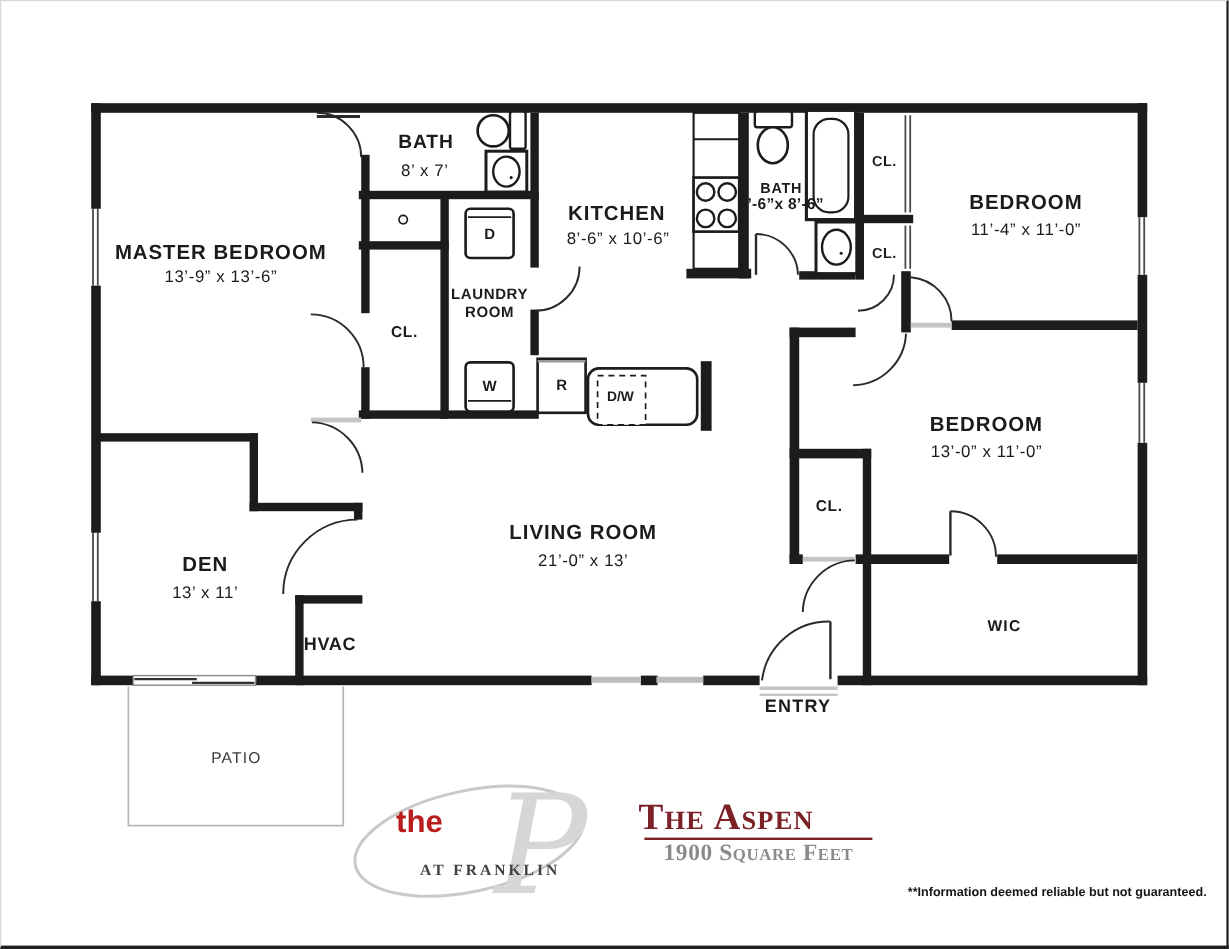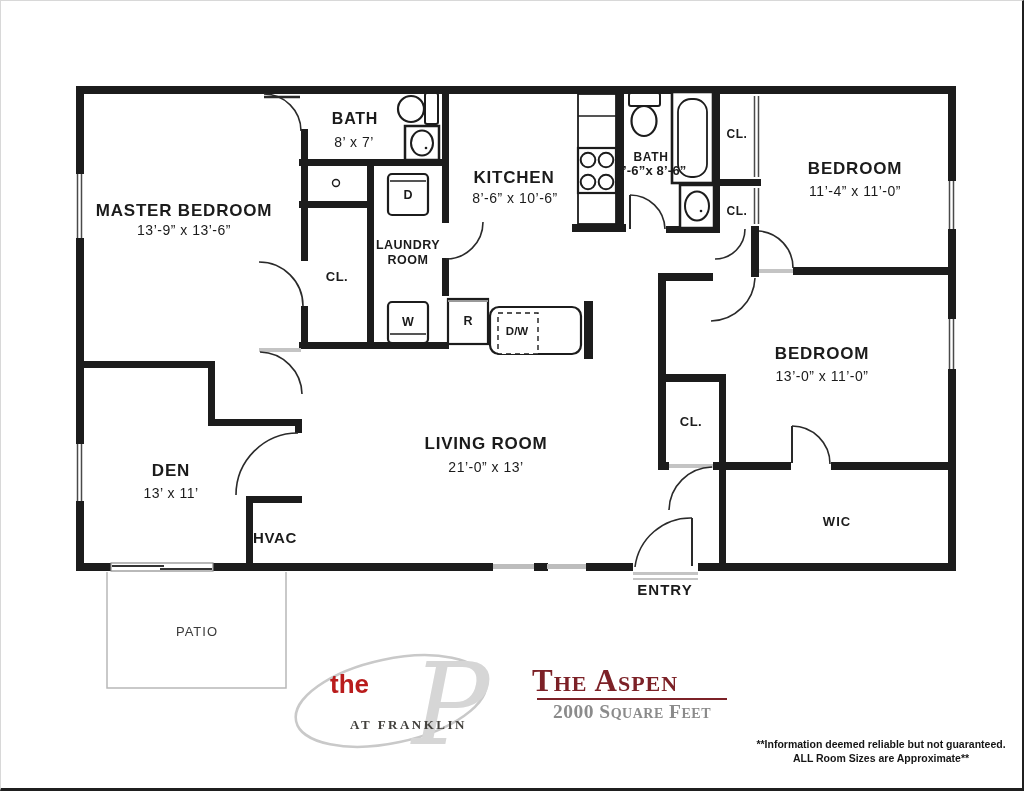--- a/index.html
+++ b/index.html
@@ -272,20 +272,19 @@
   <svg class="swoosh" width="215" height="125" viewBox="0 0 215 125">
     <ellipse cx="107" cy="62" rx="97" ry="42" fill="none" stroke="#c9c9c9" stroke-width="2.5" transform="rotate(-12 107 62)"></ellipse>
     <text x="128" y="105" font-family="DejaVu Serif, serif" font-style="italic" font-size="115" fill="#d6d6d6">P</text>
   </svg>
 
   <div class="logo-the">the</div>
   <div class="logo-tag">AT FRANKLIN</div>
 
   <div class="plan-name">The Aspen</div>
   <div class="plan-rule"></div>
-  <div class="plan-size">2000 Square Feet</div>
+  <div class="plan-size">1900 Square Feet</div>
 
   <div class="disclaimer">
     <div>**Information deemed reliable but not guaranteed.</div>
-    <div>ALL Room Sizes are Approximate**</div>
   </div>
 
 </div>
 
 </body></html>

